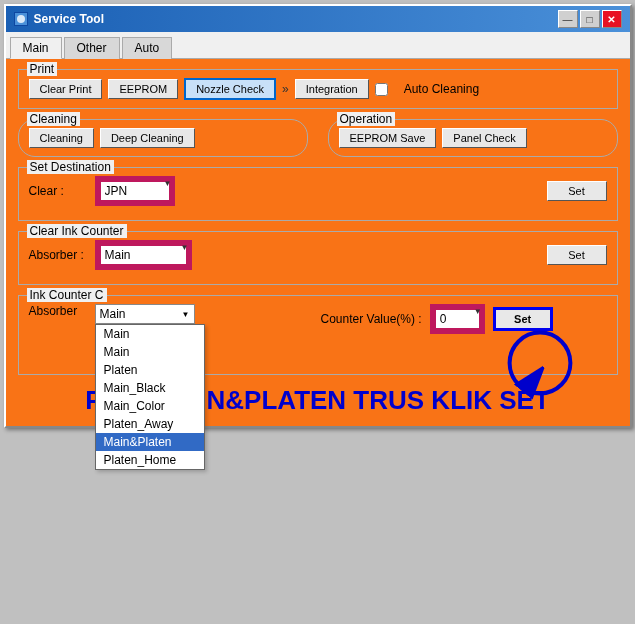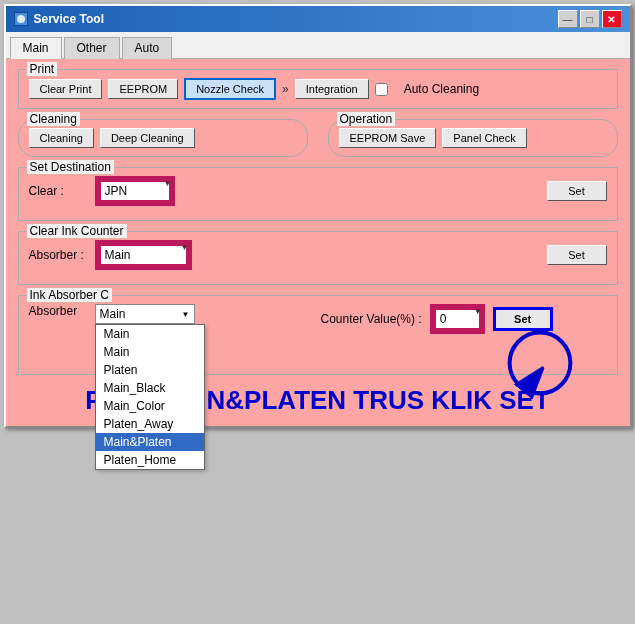--- a/index.html
+++ b/index.html
@@ -89,21 +89,21 @@
       position: relative;
       top: 1px;
     }
     .tab.active {
       background: #f0f0f0;
       border-bottom: 1px solid #f0f0f0;
       z-index: 1;
     }
     .content {
       padding: 10px 12px;
-      background: #fca5a5;
+      background: #f97316;
       position: relative;
     }
     .section-group {
       border: 1px solid #aaa;
       padding: 8px 10px;
       margin-bottom: 10px;
       position: relative;
     }
     .section-group-label {
       position: absolute;
@@ -346,21 +346,21 @@
             <option>Main</option>
             <option>Platen</option>
             <option>Main_Black</option>
           </select>
         </div>
         <button class="win-btn spacer-right set-btn" style="margin-left:auto;">Set</button>
       </div>
     </div>
 
     <div class="section-group ink-section" style="position:relative; min-height: 80px;">
-      <span class="section-group-label">Ink Absorber C</span>
+      <span class="section-group-label">Ink Counter C</span>
       <div class="field-row" style="align-items:flex-start;">
         <span class="field-label">Absorber</span>
 
         <div style="position:relative; display:inline-block;">
           <div style="border:1px solid #888; background:white; padding:2px 4px; min-width:100px; display:flex; align-items:center; justify-content:space-between; cursor:pointer;">
             <span>Main</span>
             <span style="font-size:8px; margin-left:4px;">▼</span>
           </div>
 
           <div class="dropdown-overlay" style="top:20px; left:0; min-width:110px;">

